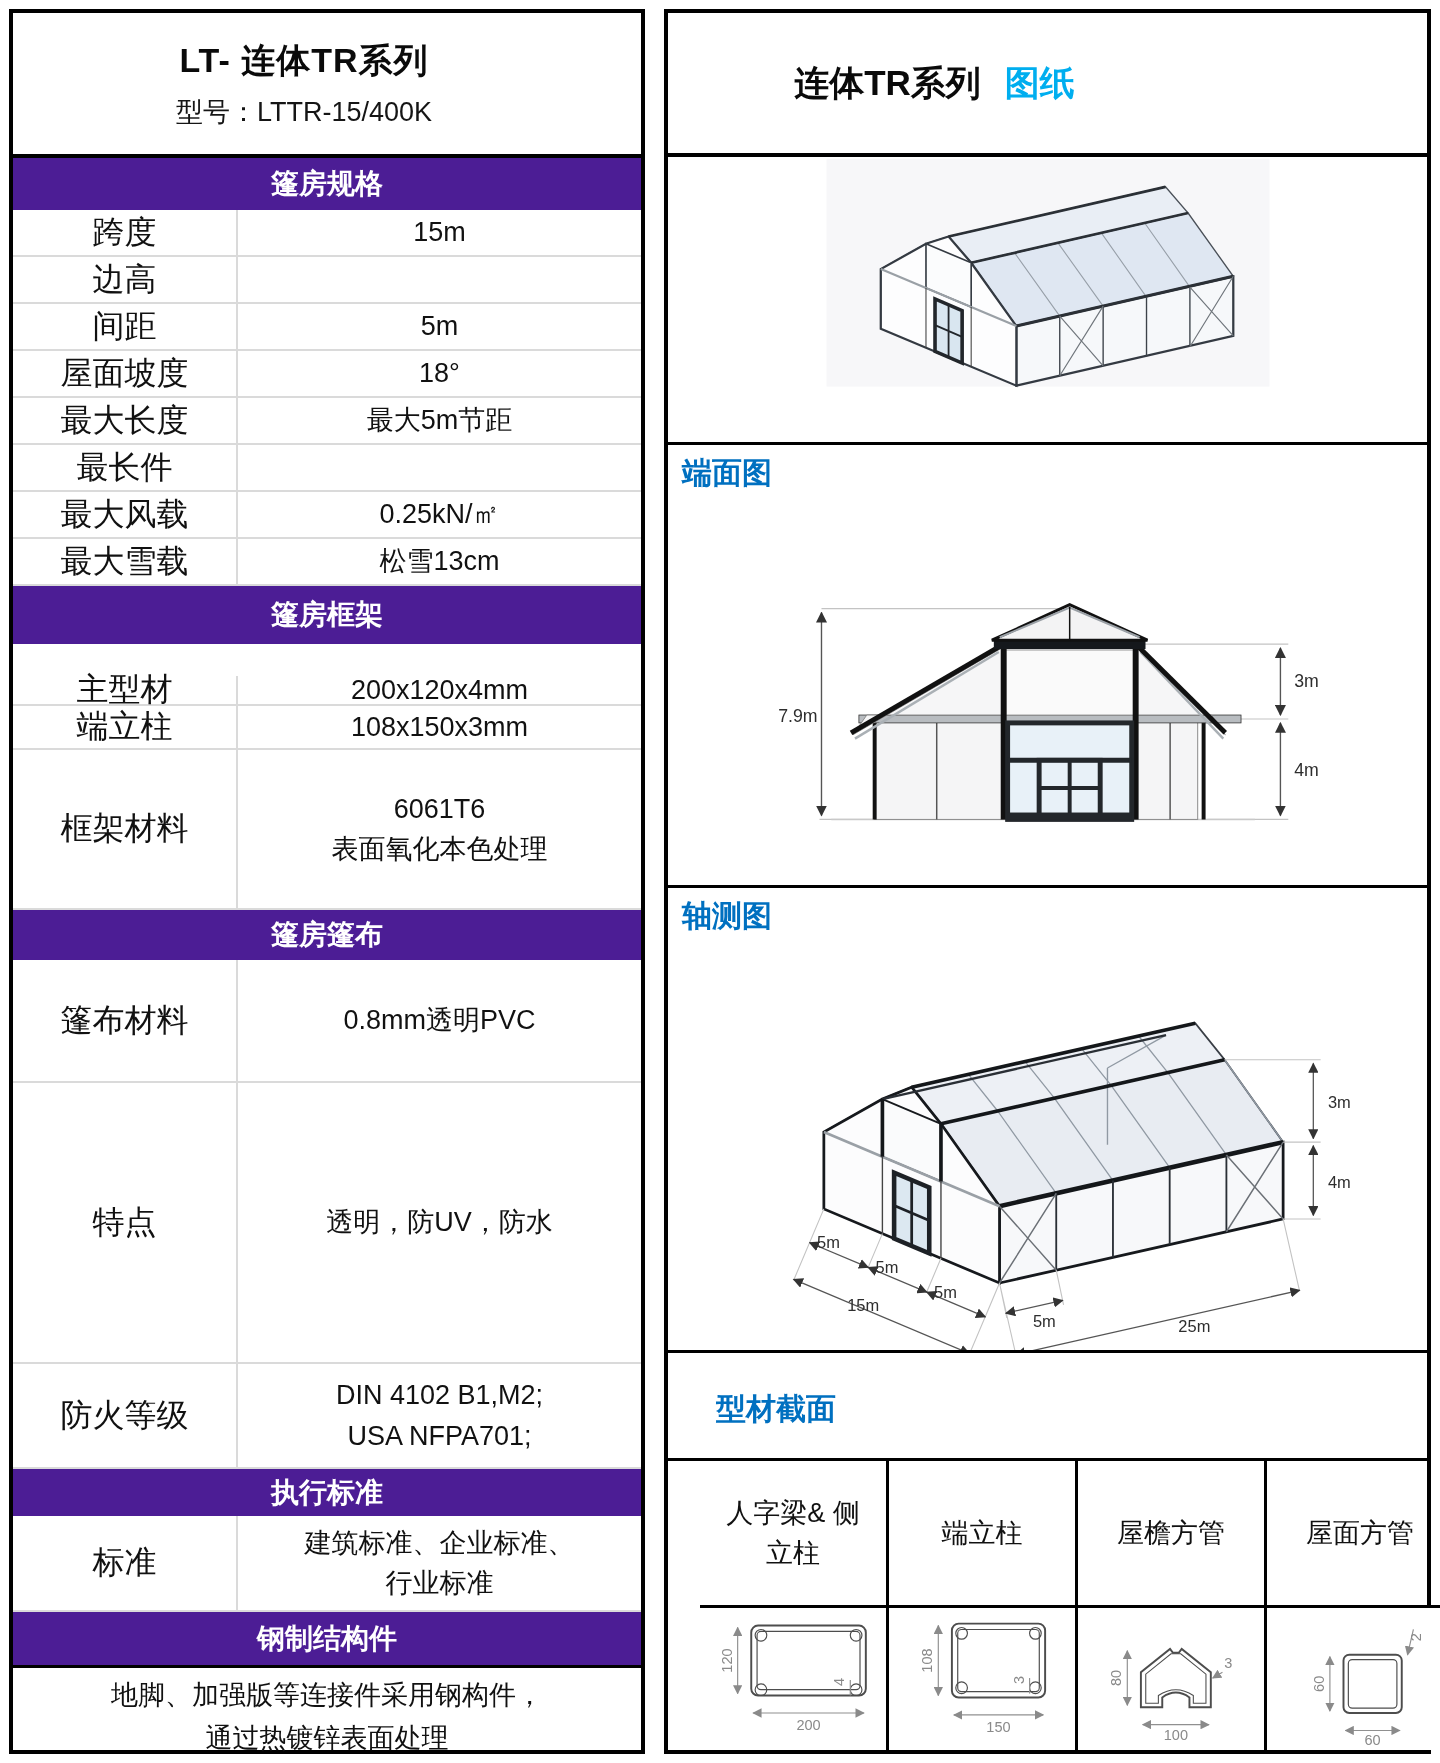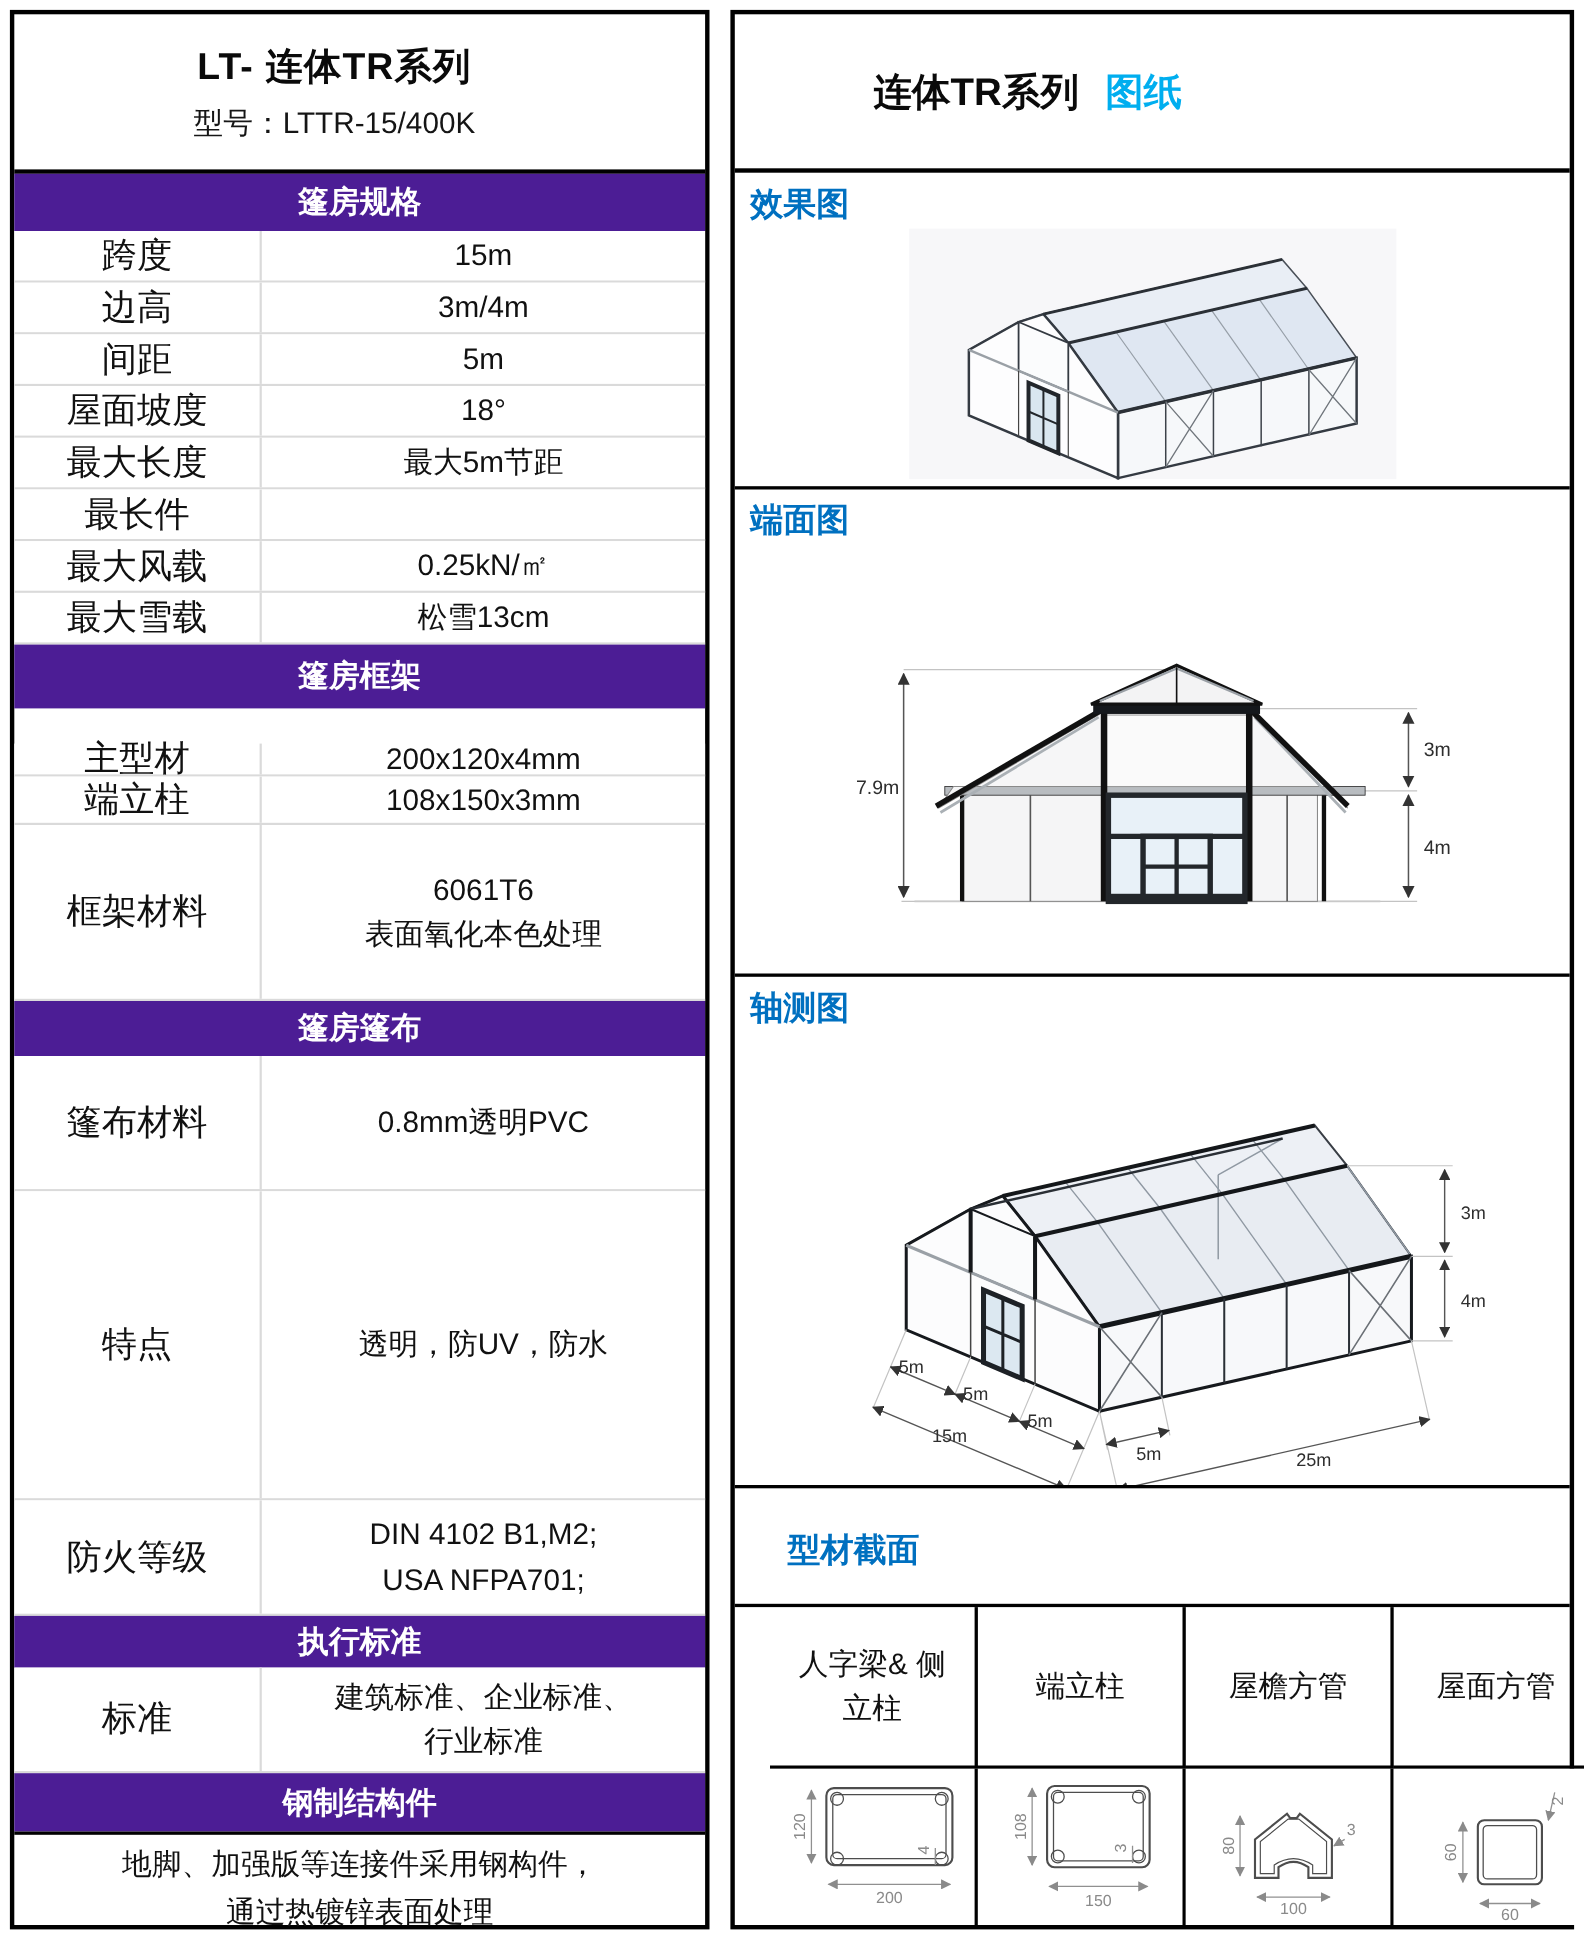--- a/index.html
+++ b/index.html
@@ -73,21 +73,20 @@
     <div class="lt-model">型号：LTTR-15/400K</div>
   </div>
   <div id="lt-blocks">
       <div class="lt-header" style="height: 52px;">篷房规格</div>
       <div class="lt-row" style="height: 47px;">
         <div class="lt-label">跨度</div>
         <div class="lt-value">15m</div>
       </div>
       <div class="lt-row" style="height: 47px;">
         <div class="lt-label">边高</div>
-        <div class="lt-value">3m/4m</div>
       </div>
       <div class="lt-row" style="height: 47px;">
         <div class="lt-label">间距</div>
         <div class="lt-value">5m</div>
       </div>
       <div class="lt-row" style="height: 47px;">
         <div class="lt-label">屋面坡度</div>
         <div class="lt-value">18°</div>
       </div>
       <div class="lt-row" style="height: 47px;">
@@ -147,21 +146,20 @@
 </div>
 
 <div id="right-panel" class="panel">
 
   <div class="rp-title">
     <span class="rp-title-main">连体TR系列</span>
     <span class="rp-title-sub">图纸</span>
   </div>
 
   <div class="rp-sec sec-render">
-    <div class="rp-label">效果图</div>
     <div class="svg-center">
       <svg width="470" height="235" viewBox="0 0 520 260">
         <rect x="15" y="2" width="490" height="252" fill="#f7f7f9"></rect>
 
         <path d="M75,124 L125,96 L365,41 L315,69 Z" fill="#eef2f7" stroke="#4a5058" stroke-width="1.5"></path>
         <path d="M125,96 L365,41 L390,33 L150,88 Z" fill="#f1f4f8" stroke="#4a5058" stroke-width="1.5"></path>
         <path d="M150,88 L390,33 L415,62 L175,117 Z" fill="#e9eef5" stroke="#4a5058" stroke-width="1.5"></path>
         <path d="M175,117 L415,62 L465,132 L225,187 Z" fill="#cedced" fill-opacity="0.6" stroke="#4a5058" stroke-width="1.5"></path>
 
         <path d="M273,176 L223,106 M321,165 L271,95 M369,155 L319,84 M417,144 L367,73" stroke="#979fa8" stroke-width="1.2" fill="none"></path>

